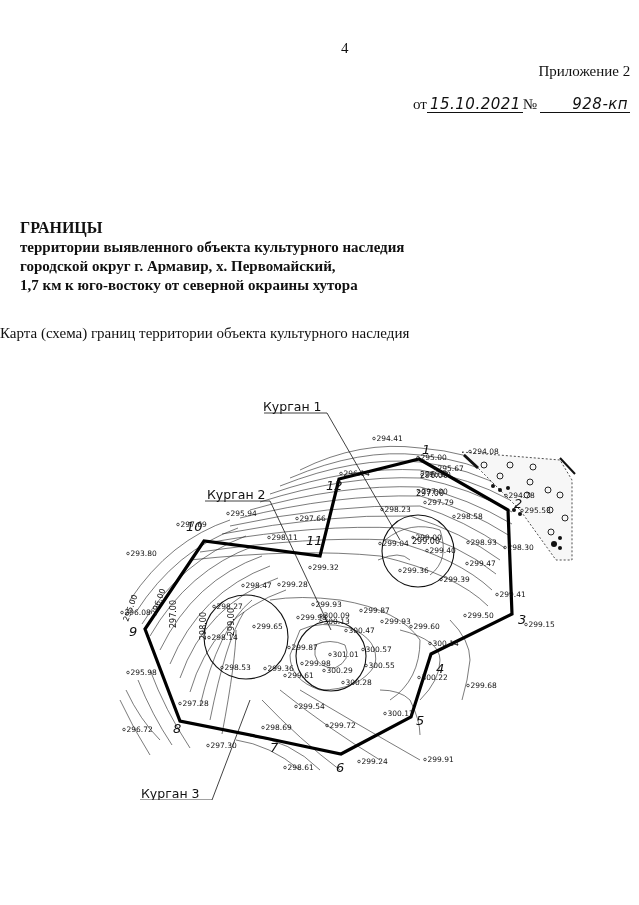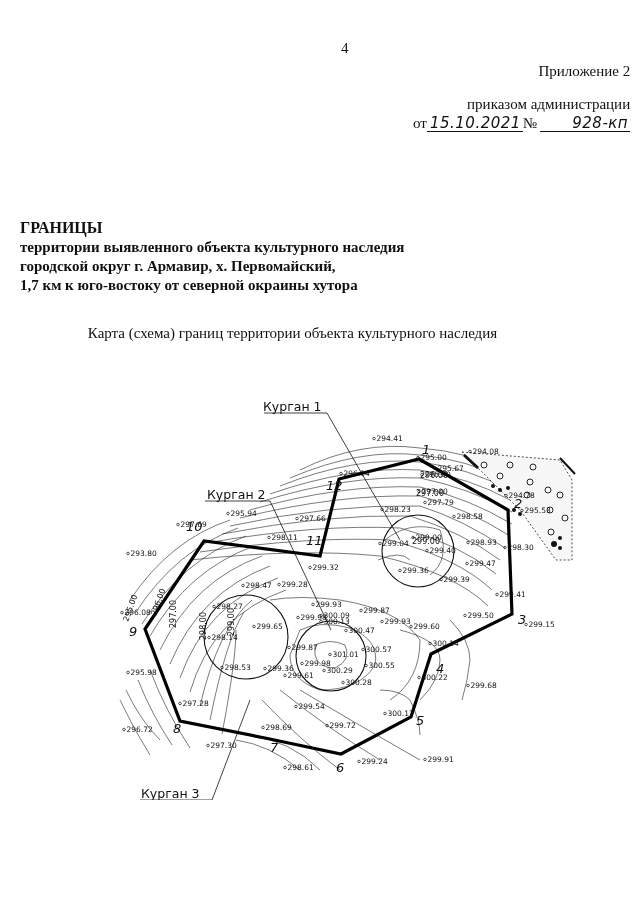--- a/index.html
+++ b/index.html
@@ -7,32 +7,31 @@
   .page-num { position:absolute; left:341px; top:40px; font-size:15px; }
   .approval { position:absolute; left:413px; top:62px; font-size:15px; line-height:19px;text-align:right; }
   .approval .appendix { margin-bottom:14px; }
   .approval .approved { text-transform:uppercase; }
   .sig-line { display:flex; align-items:baseline; }
   .hand { font-family:"DejaVu Sans", sans-serif; font-style:italic; font-size:15px; letter-spacing:0.5px; border-bottom:1px solid #111; padding:0 2px; line-height:15px; }
   .hand.date { width:92px; }
   .hand.num { width:86px; margin-left:3px; }
   .title-block { position:absolute; left:0; top:218px; width:639px; text-align:left; font-weight:bold; font-size:15px; line-height:19px;padding-left:20px; }
   .title-block .main { font-size:16px; margin-bottom:1px; }
-  .subtitle { position:absolute; left:0; top:325px; width:585px; text-align:center; font-size:15px; }
+  .subtitle { position:absolute; left:0; top:325px; width:585px; font-size:15px; }
   .map { position:absolute; left:0; top:380px; width:639px; height:420px; }
   .map text { font-family:"DejaVu Sans", sans-serif; }
 </style>
 </head>
 <body>
 
 <div class="page-num">4</div>
 
 <div class="approval">
   <div class="appendix">Приложение 2</div>
-  <div>приказом администрации</div>
   <div class="sig-line">
     <span>от</span>
     <span class="hand date">15.10.2021</span>
     <span>№</span>
     <span class="hand num">928-кп</span>
   </div>
 </div>
 
 <div class="title-block">
   <div class="main">ГРАНИЦЫ</div>

